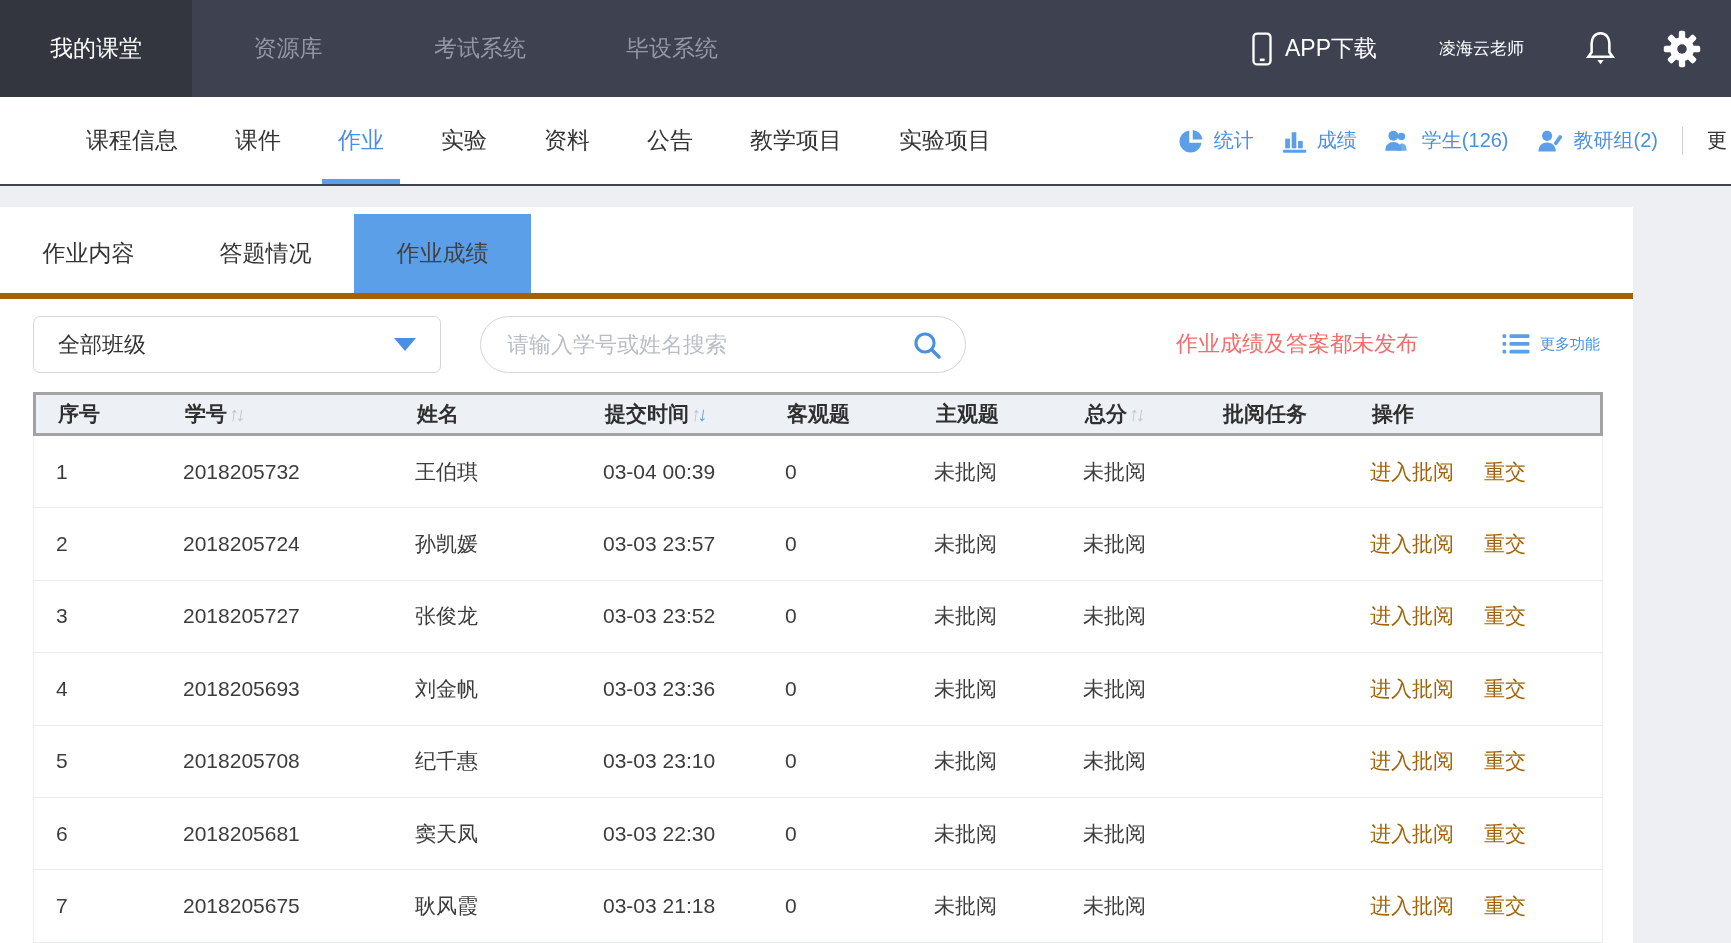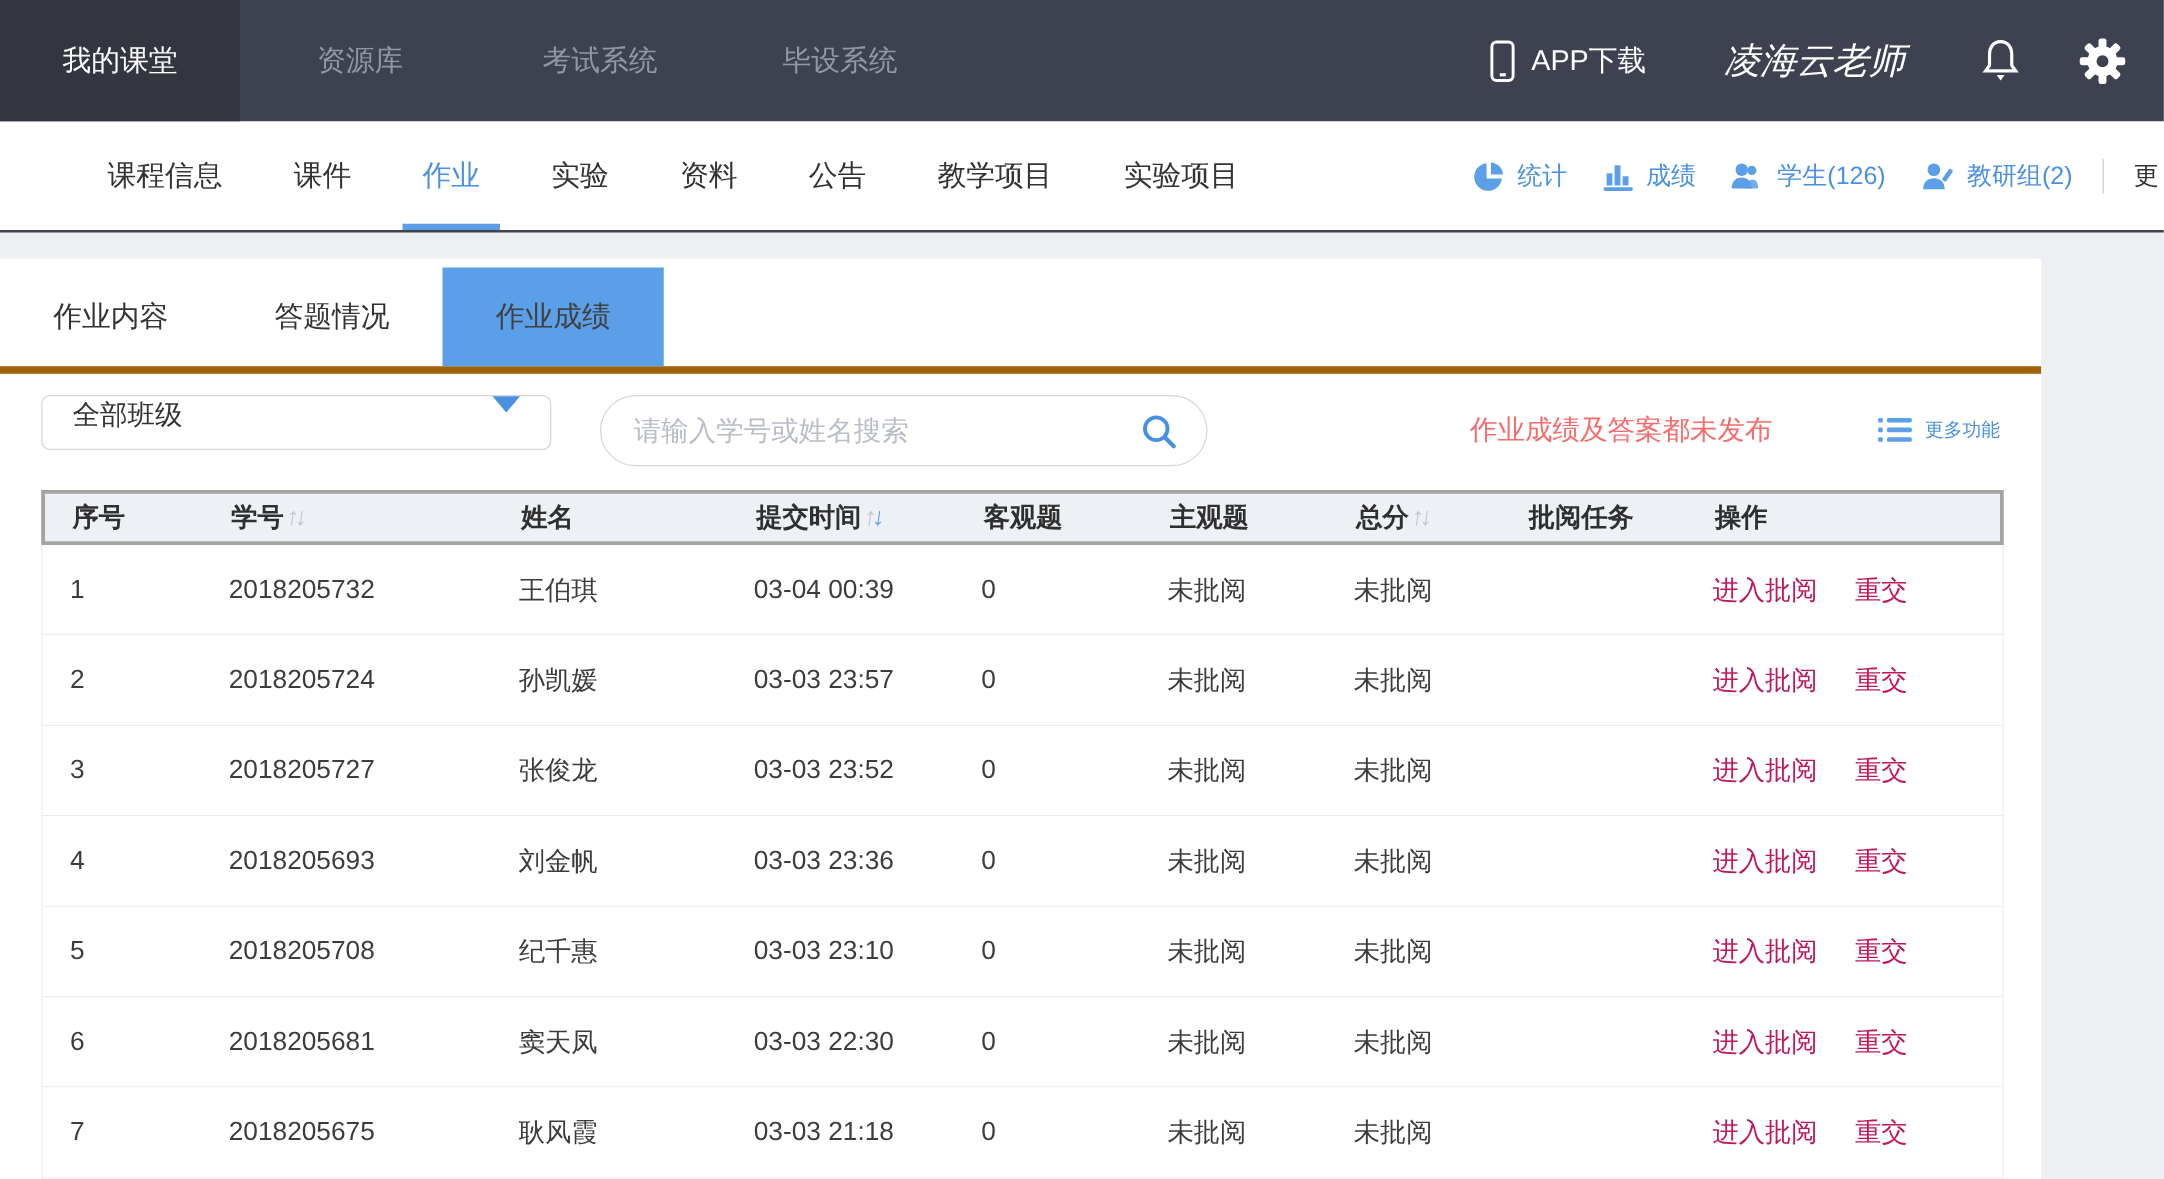--- a/index.html
+++ b/index.html
@@ -9,21 +9,21 @@
   
   .topnav { position:absolute; top:0; left:0; width:100%; height:97px;
     background:#3e4250; display:flex; z-index:5; }
   .tn-item { width:192px; display:flex; align-items:center; justify-content:center;
     color:#9297a3; font-size:23px; cursor:pointer; }
   .tn-item.active { background:#33363f; color:#fff; }
   .topnav-right { position:absolute; right:0; top:0; height:100%;
     display:flex; align-items:center; padding-right:30px; }
   .app-dl { display:flex; align-items:center; gap:12px; color:#fff; font-size:23px;
     margin-right:62px; cursor:pointer; }
-  .tn-user { color:#fff; font-size:29px; margin-right:60px; cursor:pointer;font-style:italic; }
+  .tn-user { color:#fff; font-size:17px; margin-right:60px; cursor:pointer; }
   .tn-icon { display:flex; align-items:center; cursor:pointer; }
   .bell-wrap { margin-right:46px; }
 
   
   .subnav { position:absolute; top:97px; left:0; width:100%; height:87px;
     background:#fff; z-index:4; }
   .sn-items { display:flex; padding-left:86px; gap:57px; height:100%; }
   .sn-item { position:relative; display:flex; align-items:center; font-size:23px;
     color:#333; cursor:pointer; white-space:nowrap; }
   .sn-item.active { color:#4a90e2; }
@@ -43,22 +43,22 @@
   .card { position:absolute; top:207px; left:0; width:1633px; bottom:0;
     background:#fff; z-index:2; }
 
   .tabsrow { position:relative; height:92px; border-bottom:6px solid #a16207;
     display:flex; }
   .tab { width:177px; margin-top:7px; display:flex; align-items:center;
     justify-content:center; font-size:23px; color:#333; cursor:pointer; }
   .tab.active { background:#5b9fe8; color:#404040; }
 
   .filterbar { position:relative; height:96px; }
-  .dropdown { position:absolute; left:33px; top:17px; width:408px; height:44px;
-    border:1px solid #d3d6db; border-radius:7px; display:flex; 
+  .dropdown { position:absolute; left:33px; top:17px; width:408px; height:57px;
+    border:1px solid #d3d6db; border-radius:7px; display:flex; align-items:center;
     justify-content:space-between; padding:0 24px; font-size:22px; color:#333;
     cursor:pointer; background:#fff; }
   .caret { width:0; height:0; border-left:11px solid transparent;
     border-right:11px solid transparent; border-top:13px solid #4a90e2; }
   .searchbox { position:absolute; left:480px; top:17px; width:486px; height:57px;
     border:1px solid #d3d6db; border-radius:29px; display:flex; align-items:center;
     justify-content:space-between; padding:0 22px 0 26px; background:#fff; }
   .searchbox input { border:none; outline:none; font-size:22px; color:#000000; width:380px;
     font-family:inherit; background:transparent; }
   .searchbox input::placeholder { color:#b9bdc6; }
@@ -77,21 +77,21 @@
     font-weight:bold; font-size:21px; color:#2f2f2f; }
   .trow { height:72.4px; background:#fff; font-size:21px; color:#3c3c3c;
     border-left:1px solid #eceef1; border-right:1px solid #eceef1;
     border-bottom:1px solid #e9ebef; }
   .cell { padding-left:22px; white-space:nowrap; display:flex; align-items:center; }
   .sort { display:inline-flex; font-style:italic; font-size:20px; font-weight:bold;
     margin-left:2px; transform:skewX(-8deg); letter-spacing:-3px; cursor:pointer; }
   .sort .up { color:#c3c6cd; }
   .sort .dn { color:#c3c6cd; }
   .sort .dn.active { color:#5b9fe8; }
-  .lnk { color:#be185d; cursor:pointer; text-decoration:none; }
+  .lnk { color:#a16207; cursor:pointer; text-decoration:none; }
   .lnk + .lnk { margin-left:30px; }
 
   .right-gray { position:absolute; top:186px; left:1633px; right:0; bottom:0;
     background:#edeff3; z-index:3; }
 </style>
 </head>
 <body>
 
 <div class="topnav">
   <div style="display:flex;" id="topnavItems">

